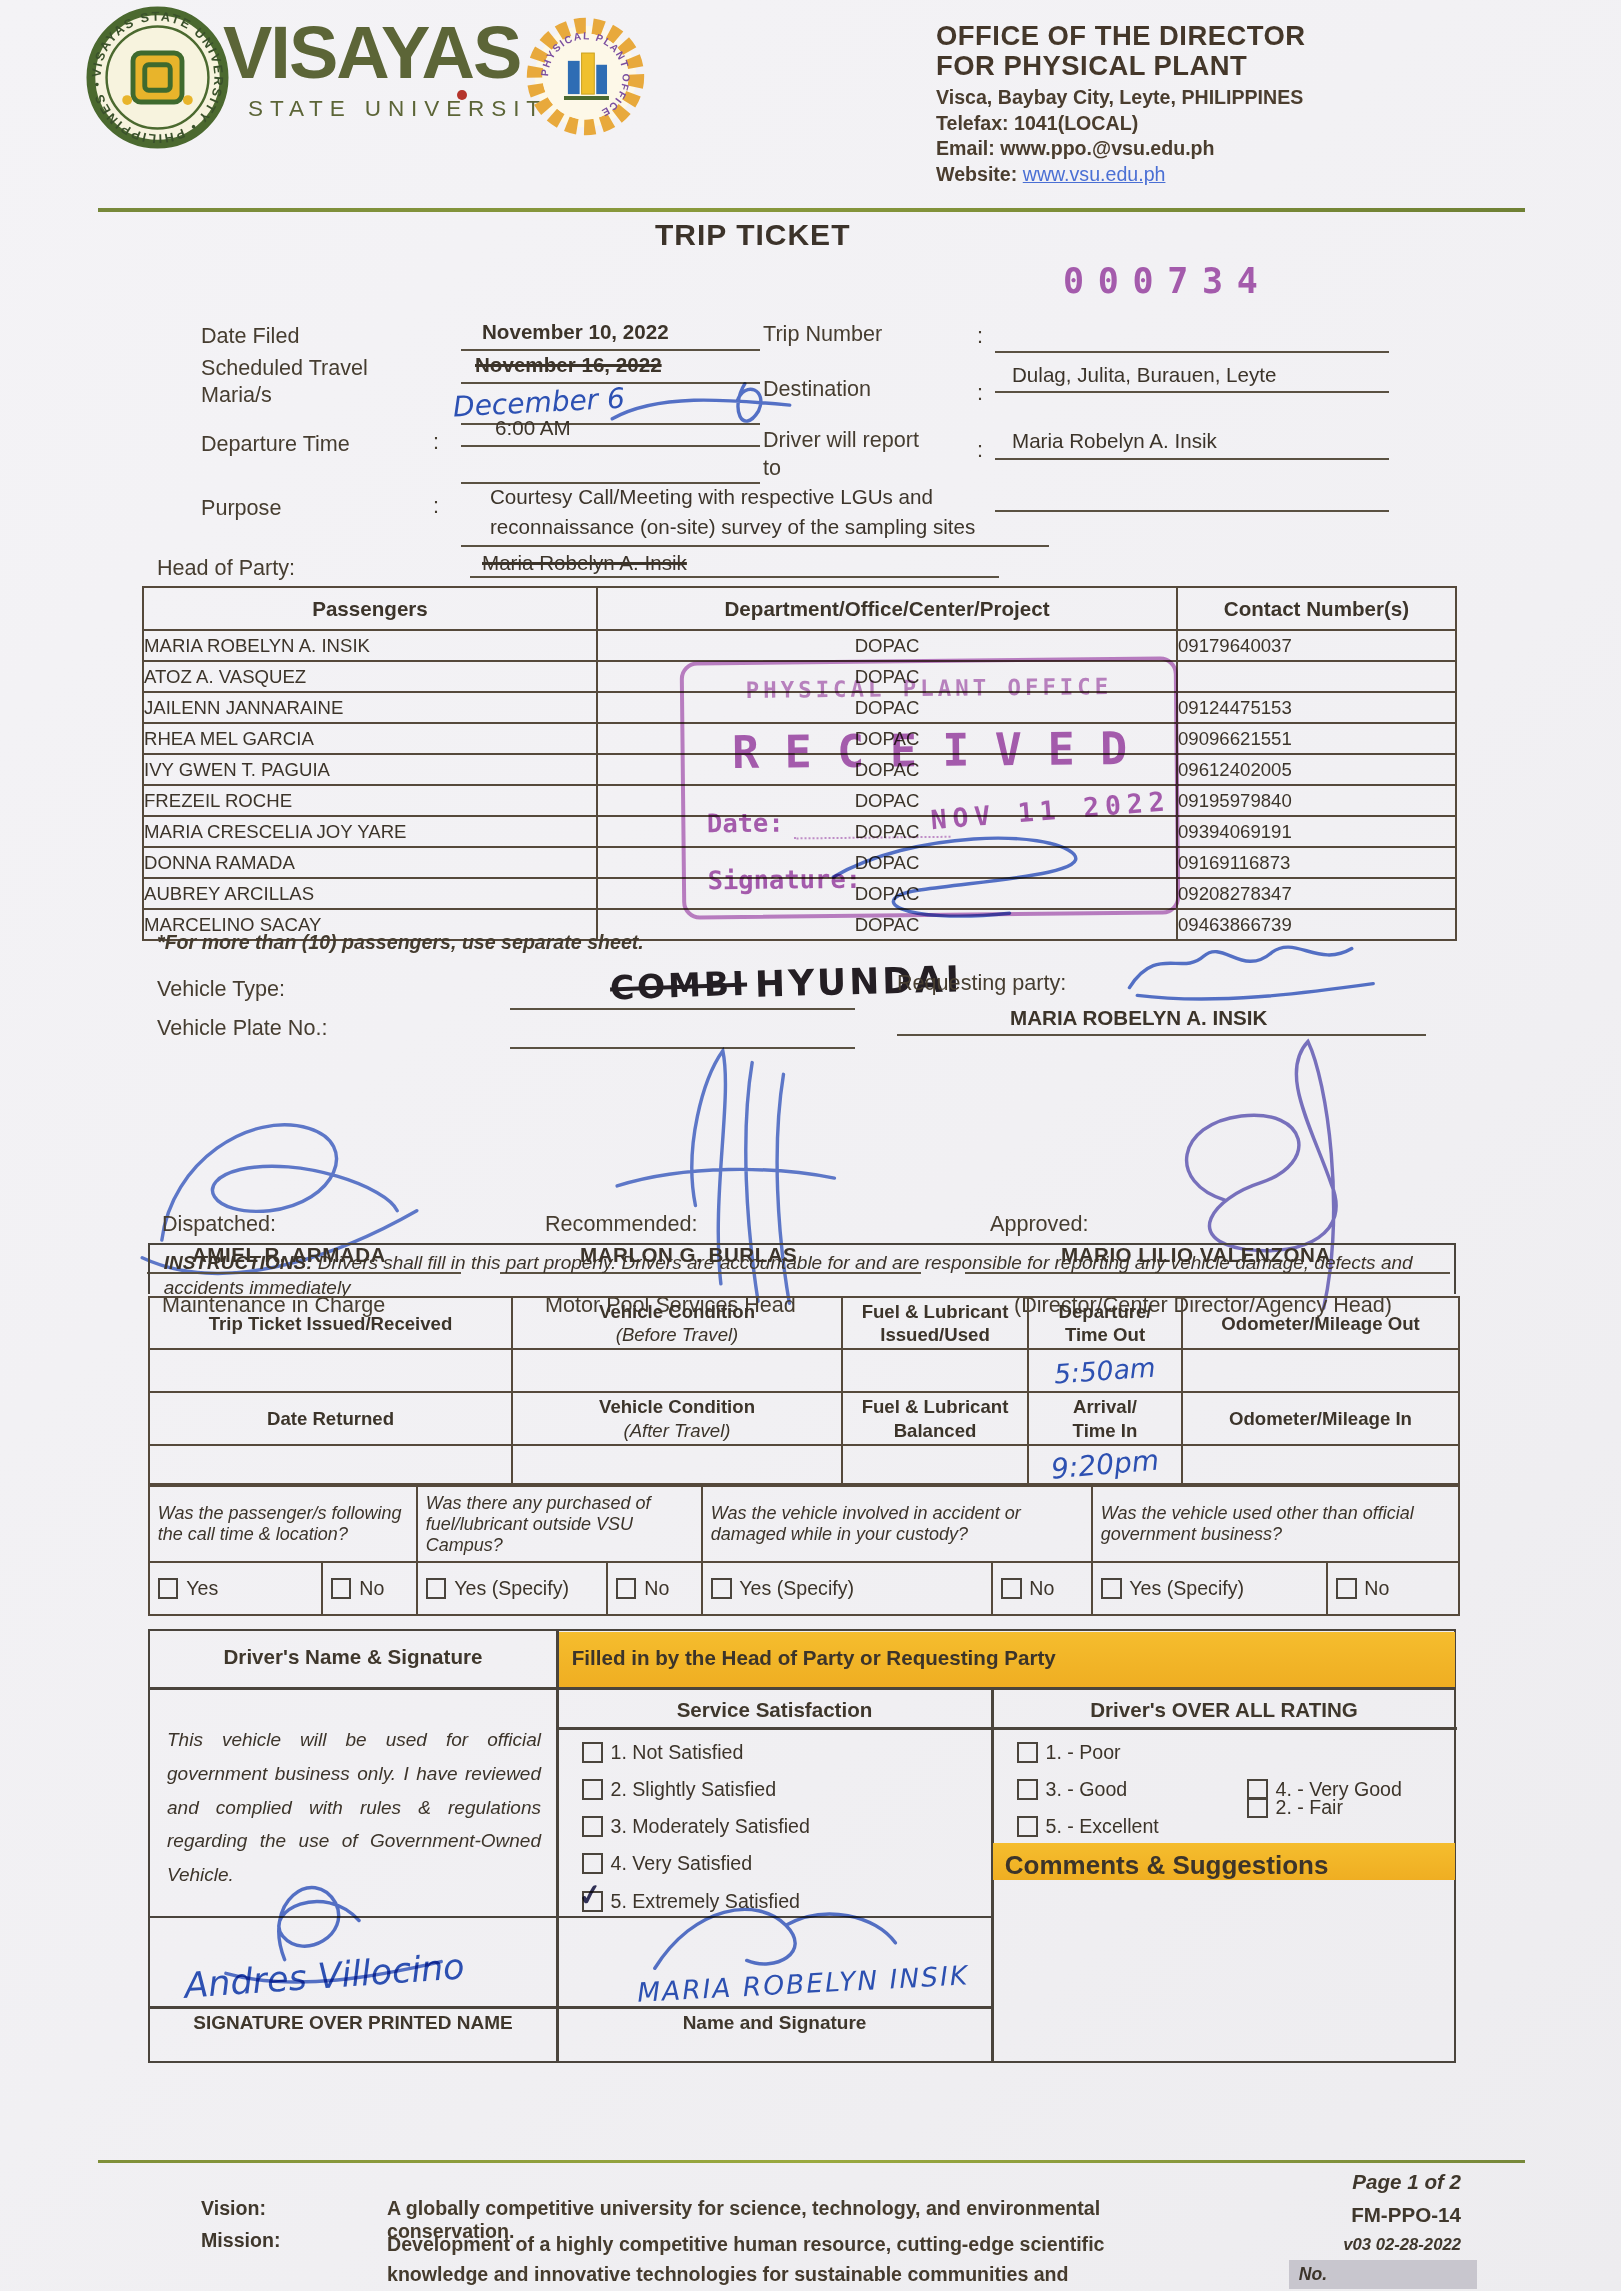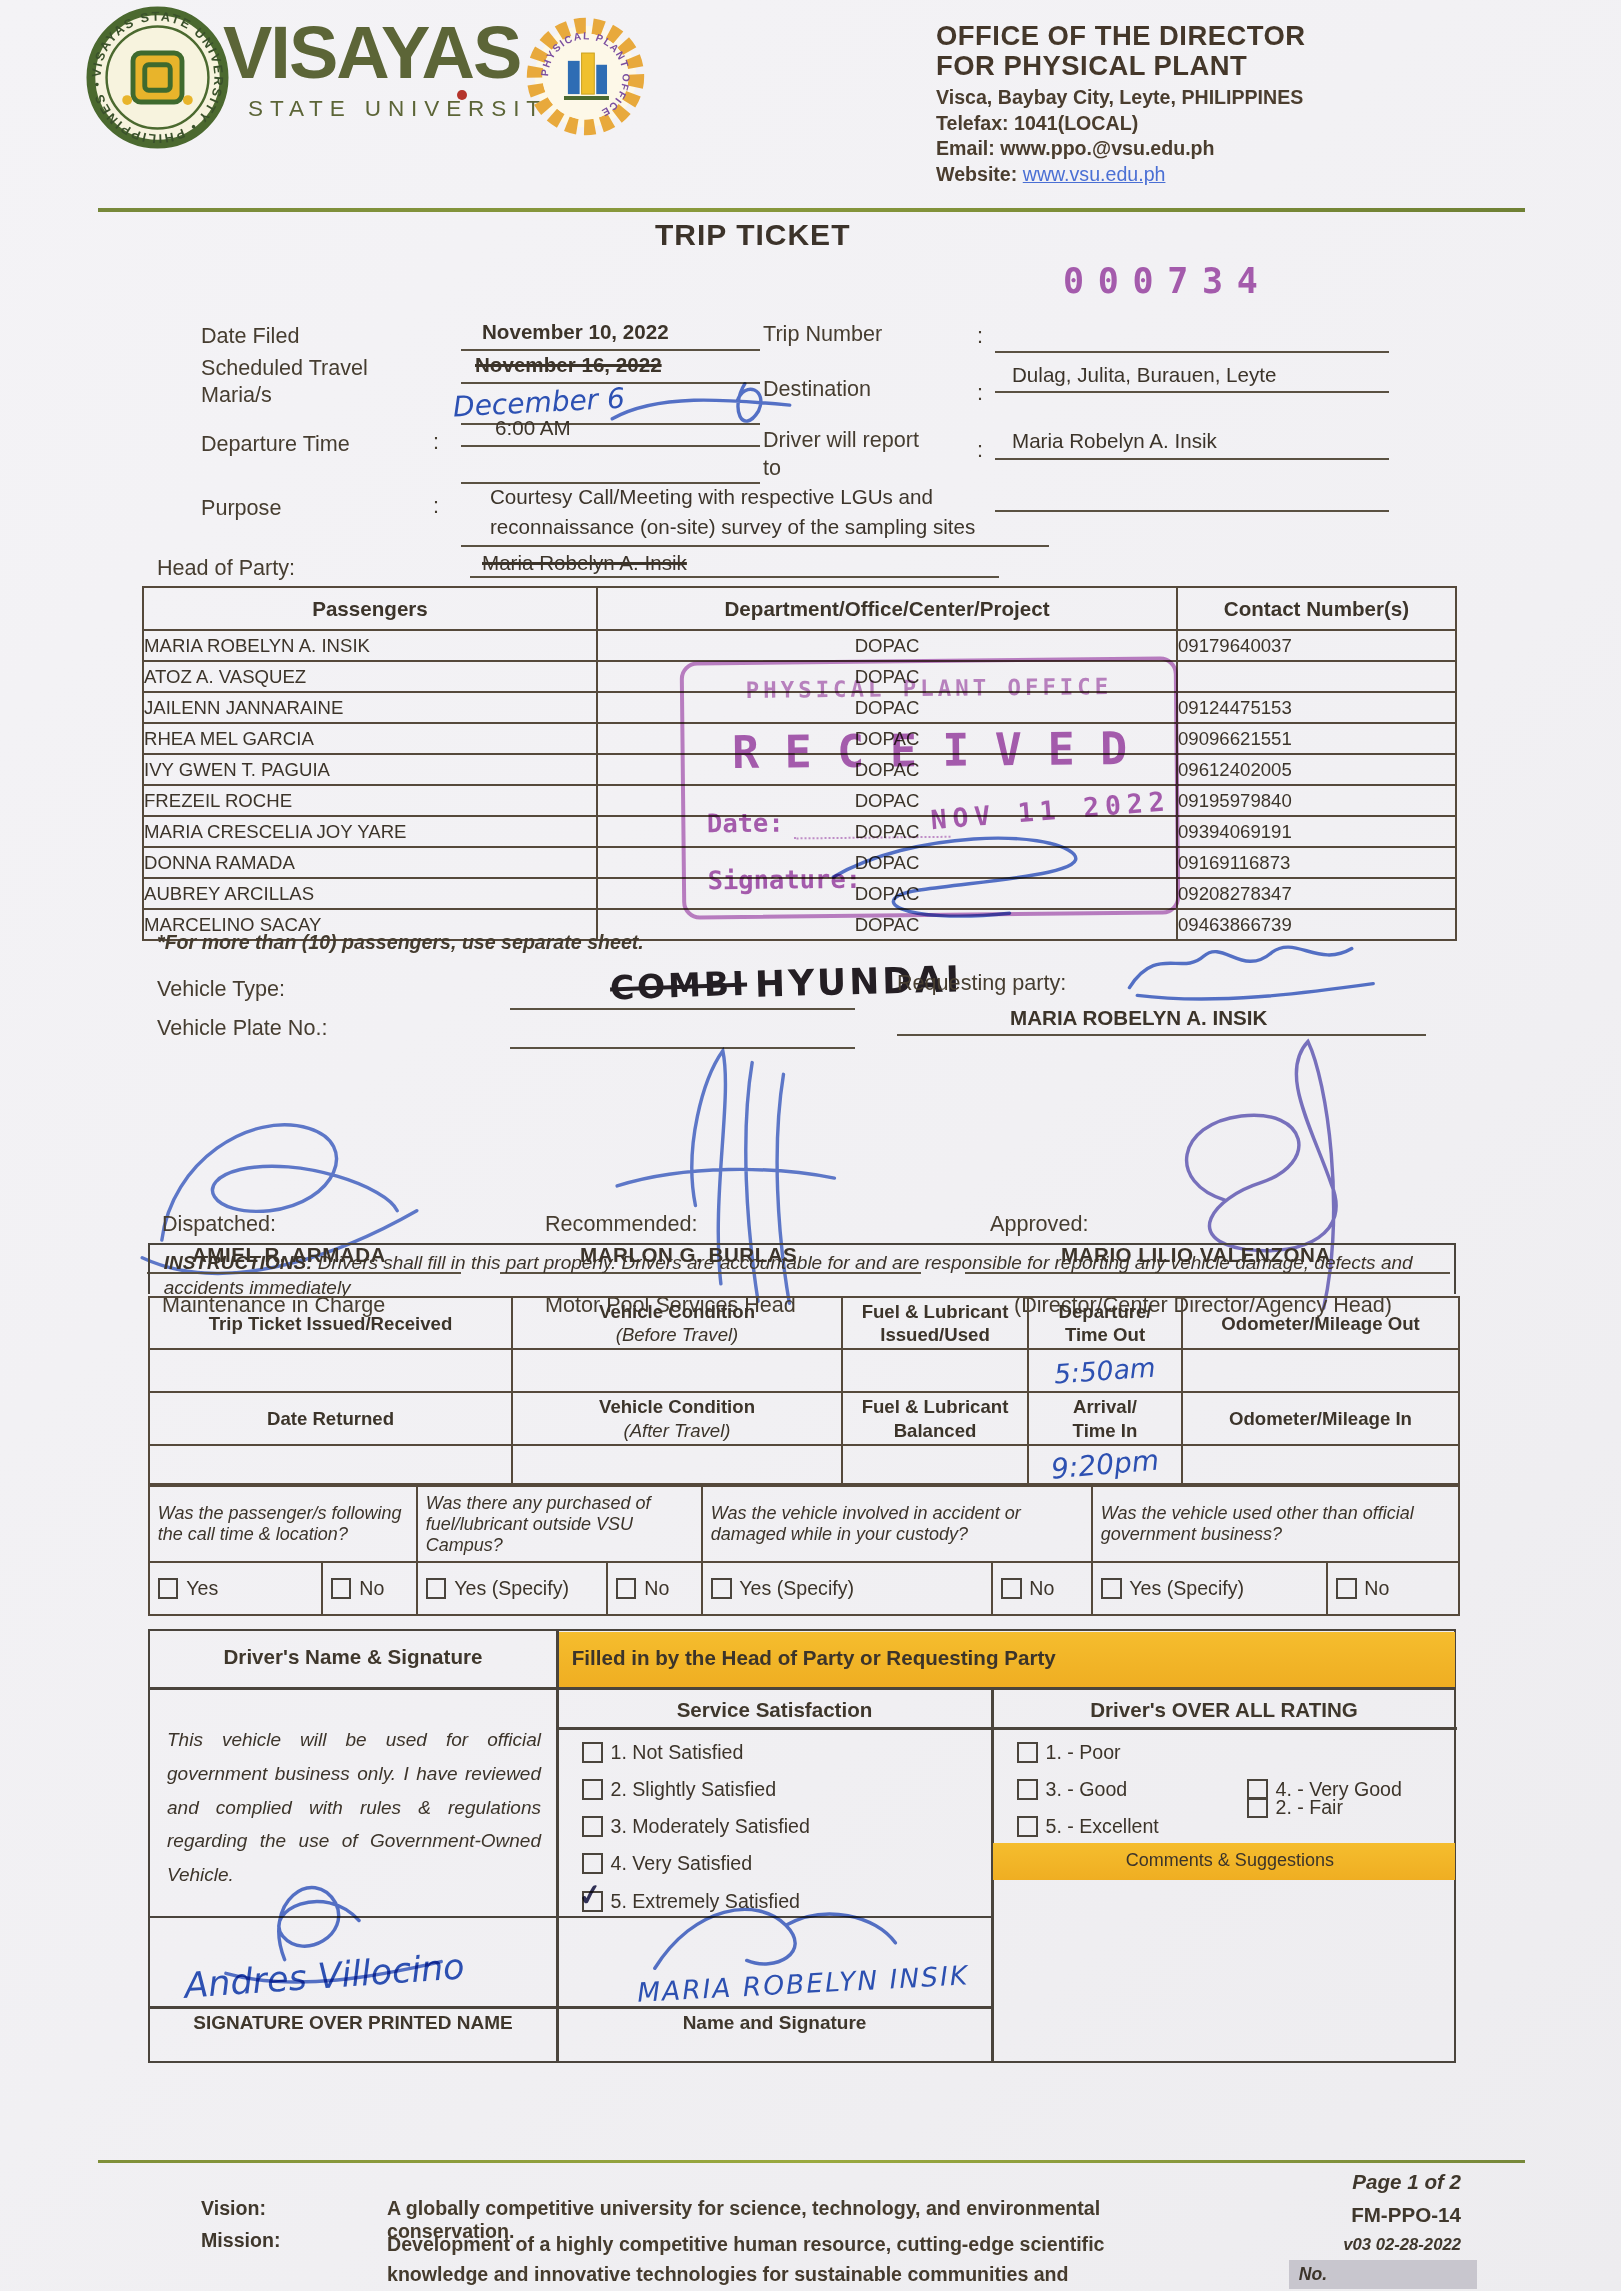--- a/index.html
+++ b/index.html
@@ -442,21 +442,21 @@
   <div class="abs opt" style="left:1247px;top:1778px;">
       <span class="cb"></span>
       <span>4. - Very Good</span>
     </div>
   <div class="abs opt" style="left:1017px;top:1815px;">
       <span class="cb"></span>
       <span>5. - Excellent</span>
     </div>
 
   <div class="abs yellow" style="left:993px;top:1843px;width:462px;height:37px;">
-    <div style="padding:6.9px 0 0 11.8px;font-size:18px;font-weight:normal;color:#3c342a;text-align:center;">Comments &amp; Suggestions</div>
+    <div style="padding:6.9px 0 0 11.8px;font-size:26px;font-weight:bold;color:#3c342a;">Comments &amp; Suggestions</div>
   </div>
 
   <div class="line" style="left:148px;top:1916px;width:843px;height:2px;"></div>
   <div class="line" style="left:148px;top:2006px;width:843px;height:2.5px;"></div>
 
   <svg class="sig" style="left:167px;top:1852px;" width="294" height="137" viewBox="0 0 300 140">
     <path d="M120 110 C96 50, 150 14, 172 52 C188 84, 140 112, 118 86 C98 60, 160 30, 196 70 M60 124 C130 144, 220 126, 280 112" fill="none" stroke="#3b5ec6" stroke-width="3.5" stroke-linecap="round" opacity=".85"></path>
   </svg>
   <div class="abs hw ink" style="left:184px;top:1956px;font-size:35px;transform:rotate(-4deg);">Andres Villocino</div>
   <div class="abs b" style="left:148px;top:2012px;width:410px;text-align:center;font-size:19px;">SIGNATURE OVER PRINTED NAME</div>

